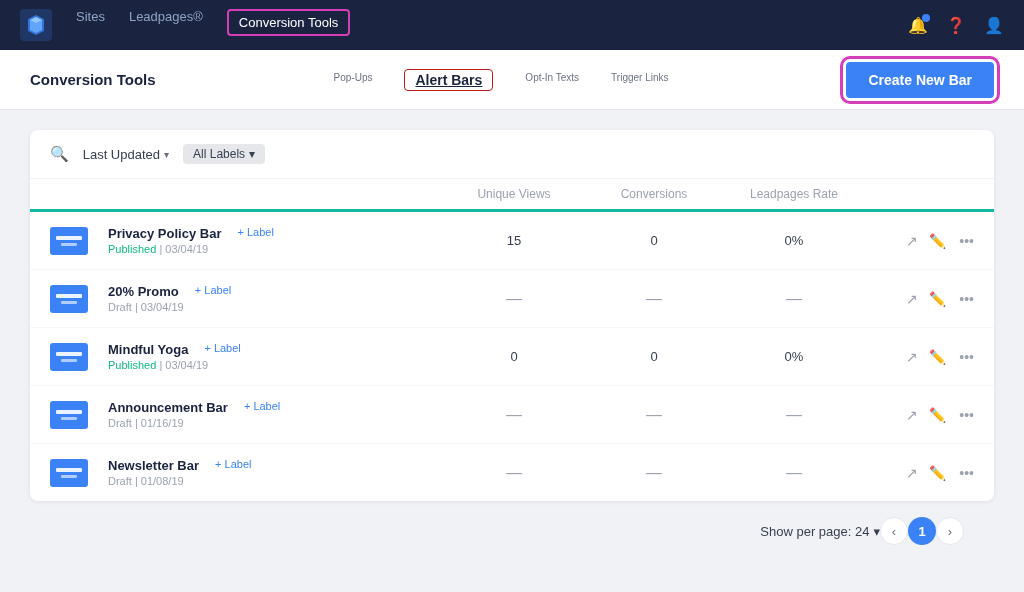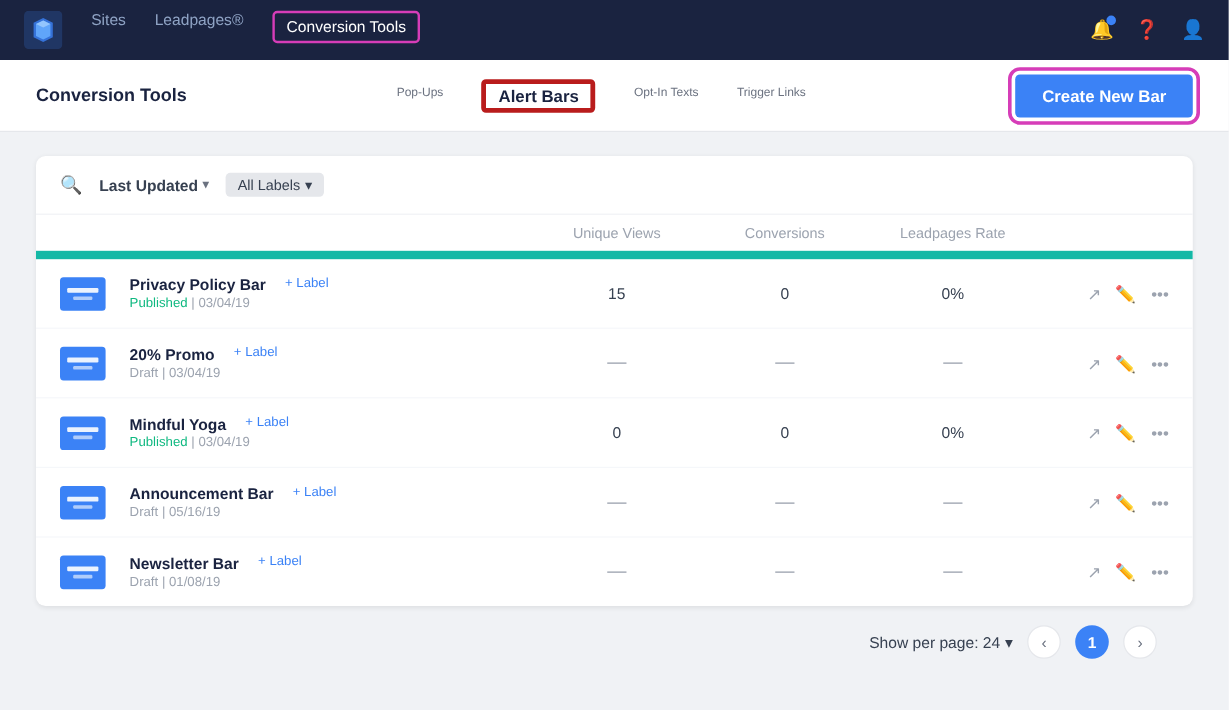--- a/index.html
+++ b/index.html
@@ -71,23 +71,24 @@
     }
     .sub-nav-item-active {
       font-size: 14px;
       color: #1a2340;
       cursor: pointer;
       font-weight: 600;
       padding-bottom: 4px;
       border-bottom: 2px solid #3b82f6;
     }
     .sub-nav-item-bordered {
-      border: 4px solid #b91c1c;
+      border: 1px solid #b91c1c;
       border-radius: 4px;
       padding: 2px 10px;
+      text-decoration: underline;
     }
     .create-btn {
       background: #3b82f6;
       color: #fff;
       border: none;
       border-radius: 4px;
       padding: 10px 22px;
       font-size: 14px;
       font-weight: 600;
       cursor: pointer;
@@ -117,21 +118,21 @@
     .search-icon { color: #9ca3af; font-size: 15px; cursor: pointer; }
     .sort-btn {
       display: flex;
       align-items: center;
       gap: 4px;
       font-size: 13px;
       color: #374151;
       cursor: pointer;
       background: none;
       border: none;
-      font-weight: 700;
+      font-weight: 400;
     }
     .chevron { font-size: 10px; color: #6b7280; }
     .label-badge {
       background: #e5e7eb;
       color: #374151;
       font-size: 12px;
       border-radius: 4px;
       padding: 3px 10px;
       display: flex;
       align-items: center;
@@ -139,21 +140,21 @@
       cursor: pointer;
       font-weight: 500;
     }
     .col-headers {
       display: grid;
       grid-template-columns: 50px 1fr 140px 140px 140px 110px;
       padding: 8px 20px;
       color: #9ca3af;
       font-size: 12px;
       font-weight: 500;
-      border-bottom: 7px solid #14b8a6;
+      border-bottom: 3px solid #14b8a6;
     }
     .col-header { text-align: center; }
     .col-header-left { text-align: left; }
 
     
     .table-row {
       display: grid;
       grid-template-columns: 50px 1fr 140px 140px 140px 110px;
       padding: 14px 20px;
       align-items: center;
@@ -228,21 +229,20 @@
       font-size: 14px;
       cursor: pointer;
     }
 
     
     .pagination-bar {
       display: flex;
       align-items: center;
       justify-content: flex-end;
       padding: 16px 30px;
-      gap: 12px;
     }
     .show-per-page {
       font-size: 13px;
       color: #374151;
       display: flex;
       align-items: center;
       gap: 4px;
       cursor: pointer;
     }
     .page-nav-btn {
@@ -425,21 +425,21 @@
         </div>
       </div>
       <div class="row-info">
         <div class="row-name">
           <span>Announcement Bar</span>
           <span class="add-label">+ Label</span>
         </div>
         <div class="row-meta">
           <span class="status-draft">Draft</span>
           <span> | </span>
-          <span>05/16/19</span>
+          <span>01/16/19</span>
         </div>
       </div>
       <div class="row-dash">—</div>
       <div class="row-dash">—</div>
       <div class="row-dash">—</div>
       <div class="row-actions">
         <span class="action-icon">↗</span>
         <span class="action-icon">✏️</span>
         <span class="action-icon">•••</span>
       </div>

